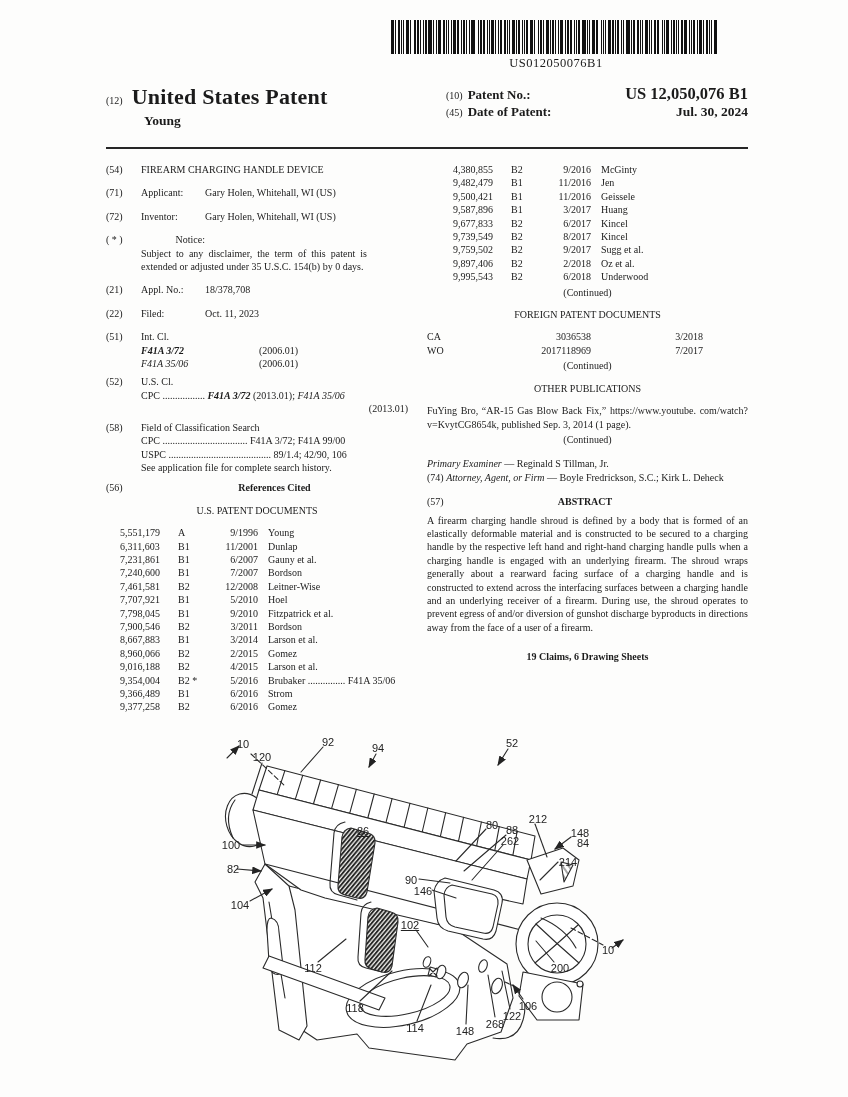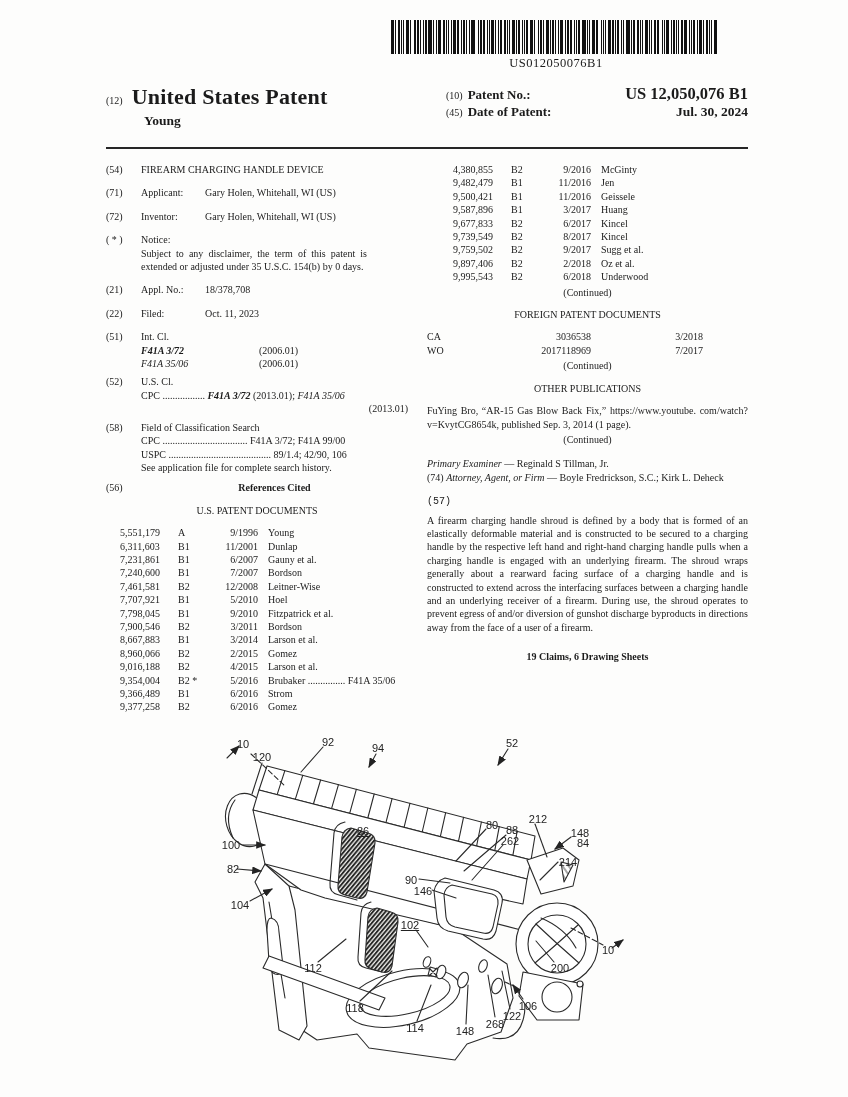--- a/index.html
+++ b/index.html
@@ -49,21 +49,21 @@
   .col-right .pat-row{padding-left:26px;}
   .continued{text-align:center;margin:2px 0 9px 0;}
   .fr-row{display:flex;}
   .fr-cc{width:46px;flex:none;}
   .fr-no{width:118px;flex:none;text-align:right;}
   .fr-date{width:112px;flex:none;text-align:right;}
   .other-text{text-align:justify;margin:0 0 2px 0;}
   .exam{margin-top:11px;}
   .abs-wrap{margin-top:11px;}
   .abs-head{display:flex;font-weight:bold;}
-  .abs-head .fnum{font-weight:normal;font-family:Liberation Mono, monospace;}
+  .abs-head .fnum{font-weight:normal;}
   .abs-title{flex:1;text-align:center;padding-right:40px;}
   .abs-text{text-align:justify;margin-top:5px;}
   .claims{text-align:center;font-weight:bold;margin-top:16px;}
 
   
   .figure{position:absolute;left:205px;top:732px;width:445px;height:345px;}
   .fig-svg{position:absolute;left:0;top:0;}
   .callout{position:absolute;transform:translate(-50%,-50%);
            font-family:"Liberation Sans",sans-serif;font-size:11px;color:#232323;white-space:nowrap;}
   .callout.u{text-decoration:underline;}
@@ -219,21 +219,21 @@
         <span class="fbody"><span class="flabel">Applicant:</span><span class="b">Gary Holen</span><span>, Whitehall, WI (US)</span></span>
       </div>
 
       <div class="field">
         <span class="fnum">(72)</span>
         <span class="fbody"><span class="flabel">Inventor:</span><span class="b">Gary Holen</span><span>, Whitehall, WI (US)</span></span>
       </div>
 
       <div class="field">
         <span class="fnum">( * )</span>
-        <span class="fbody"><span class="flabel" style="vertical-align:top;">Notice:</span><span class="jtext">Subject to any disclaimer, the term of this patent is extended or adjusted under 35 U.S.C. 154(b) by 0 days.</span></span>
+        <span class="fbody"><span class="flabel" style="vertical-align:top;text-align:right;">Notice:</span><span class="jtext">Subject to any disclaimer, the term of this patent is extended or adjusted under 35 U.S.C. 154(b) by 0 days.</span></span>
       </div>
 
       <div class="field">
         <span class="fnum">(21)</span>
         <span class="fbody"><span class="flabel">Appl. No.:</span><span class="b">18/378,708</span></span>
       </div>
 
       <div class="field">
         <span class="fnum">(22)</span>
         <span class="fbody"><span class="flabel">Filed:</span><span class="b">Oct. 11, 2023</span></span>
@@ -447,20 +447,21 @@
       <div class="sec-sub" style="margin-top:8px;">OTHER PUBLICATIONS</div>
       <div class="other-text">FuYing Bro, “AR-15 Gas Blow Back Fix,” https://www.youtube. com/watch?v=KvytCG8654k, published Sep. 3, 2014 (1 page).</div>
       <div class="continued">(Continued)</div>
 
       <div class="exam"><span class="i">Primary Examiner</span><span> — Reginald S Tillman, Jr.</span></div>
       <div><span>(74)</span> <span class="i">Attorney, Agent, or Firm</span><span> — Boyle Fredrickson, S.C.; Kirk L. Deheck</span></div>
 
       <div class="abs-wrap">
         <div class="abs-head">
           <span class="fnum">(57)</span>
+          <span class="abs-title">ABSTRACT</span>
         </div>
         <div class="abs-text">A firearm charging handle shroud is defined by a body that is formed of an elastically deformable material and is constructed to be secured to a charging handle by the respective left hand and right-hand charging handle pulls when a charging handle is engaged with an underlying firearm. The shroud wraps generally about a rearward facing surface of a charging handle and is constructed to extend across the interfacing surfaces between a charging handle and an underlying receiver of a firearm. During use, the shroud operates to prevent egress of and/or diversion of gunshot discharge byproducts in directions away from the face of a user of a firearm.</div>
       </div>
 
       <div class="claims">19 Claims, 6 Drawing Sheets</div>
     </div>
   </div>
 
   <div class="figure">
     <svg class="fig-svg" width="445" height="345" viewBox="0 0 445 345">

